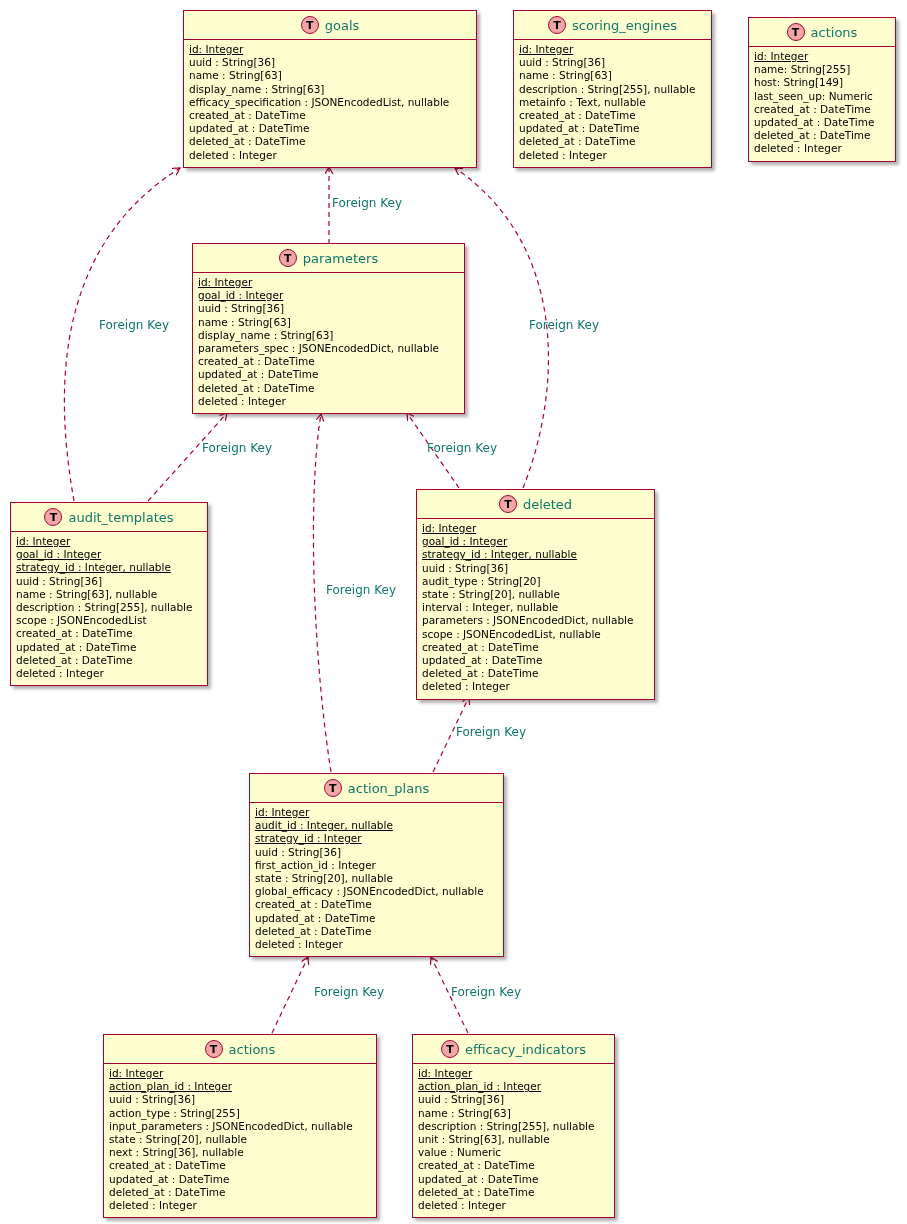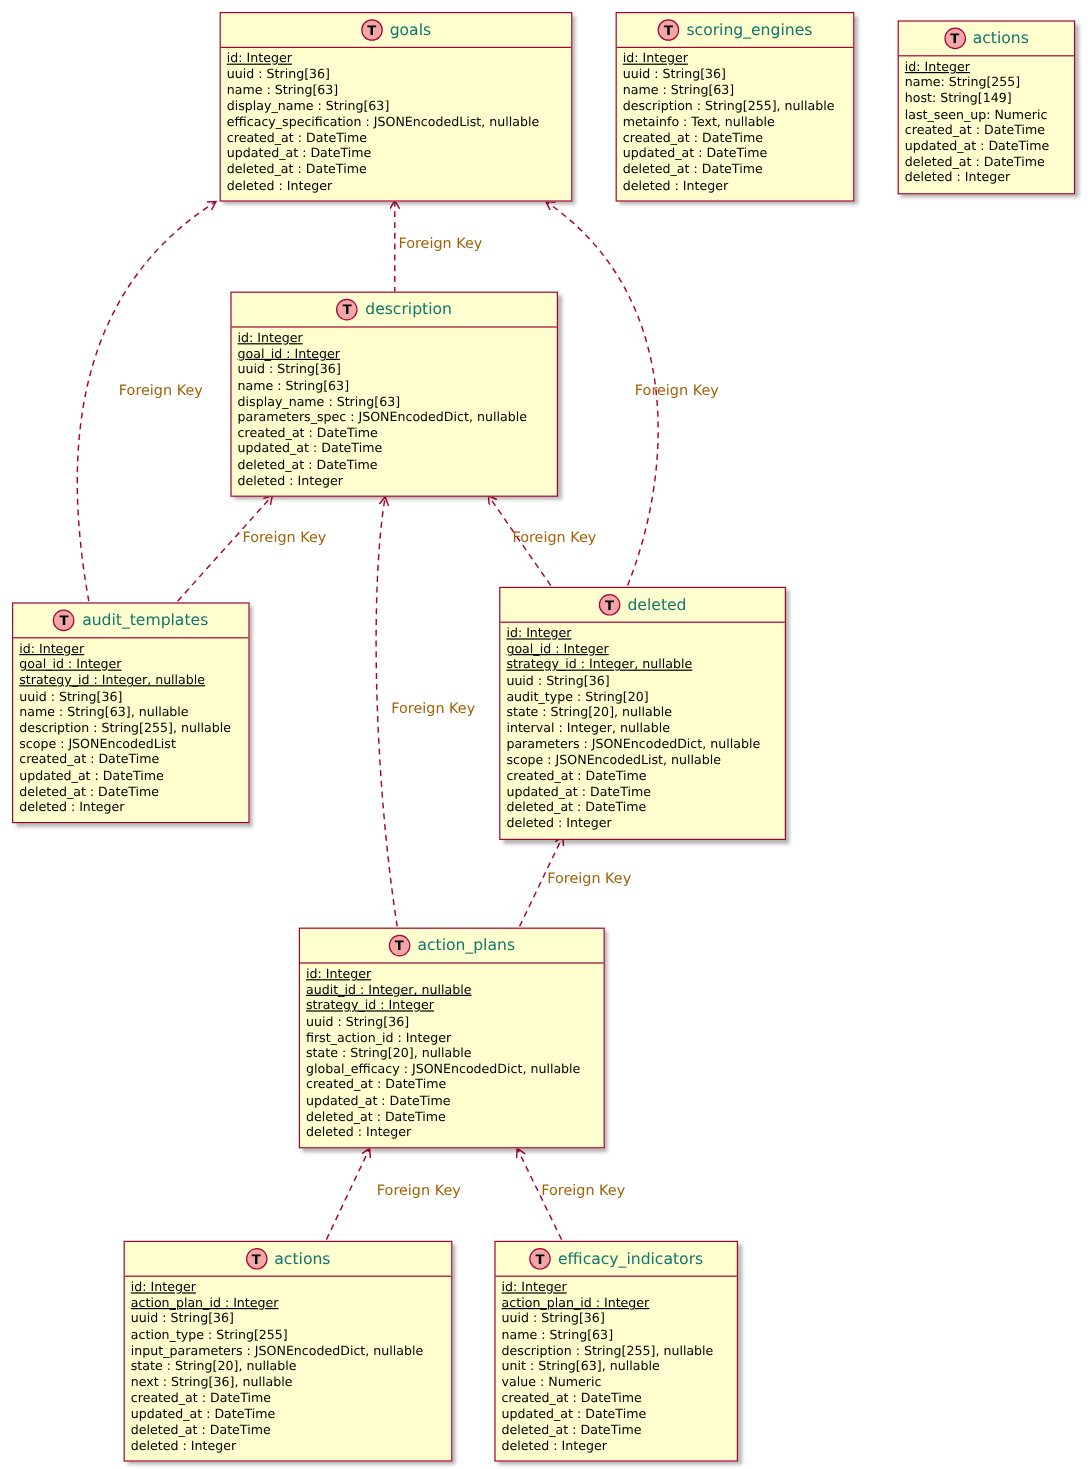--- a/index.html
+++ b/index.html
@@ -29,21 +29,21 @@
     width:18px; height:18px; border-radius:50%;
     background:var(--spot-bg); border:1px solid var(--border);
     display:flex; align-items:center; justify-content:center; flex:0 0 auto;
   }
   .spot-letter{ font-size:11px; font-weight:bold; color:#000; }
   .table-title{ font-size:13px; color:#0f766e; white-space:nowrap; }
   .table-fields{ padding:3px 5px 5px 5px; }
   .field{ font-size:10.5px; line-height:13.2px; color:#000; white-space:nowrap; }
   .field.pk{ text-decoration:underline; }
   .field.fk{ text-decoration:underline; }
-  .fk-label{ position:absolute; font-size:12px; color:#a16207; white-space:nowrap; }
+  .fk-label{ position:absolute; font-size:12px; color:#0f766e; white-space:nowrap; }
 </style>
 </head>
 <body>
 
 <div id="canvas">
   <svg id="arrow-layer" width="907" height="1224" viewBox="0 0 907 1224" xmlns="http://www.w3.org/2000/svg">
     <defs>
       <marker id="arrowhead" markerUnits="userSpaceOnUse" markerWidth="12" markerHeight="12" refX="7" refY="4" orient="auto">
         <path id="arrowhead-path" d="M0,0 L7,4 L0,8"></path>
       </marker>
@@ -112,21 +112,21 @@
         <div class="field">updated_at : DateTime</div>
         <div class="field">deleted_at : DateTime</div>
         <div class="field">deleted : Integer</div>
       </div>
   </div>
     <div class="table" style="left: 192px; top: 243px; width: 273px;">
     <div class="table-header">
       <span class="spot">
           <span class="spot-letter">T</span>
         </span>
-      <span class="table-title">description</span>
+      <span class="table-title">parameters</span>
     </div>
     <div class="table-fields">
         <div class="field pk">id: Integer</div>
         <div class="field fk">goal_id : Integer</div>
         <div class="field">uuid : String[36]</div>
         <div class="field">name : String[63]</div>
         <div class="field">display_name : String[63]</div>
         <div class="field">parameters_spec : JSONEncodedDict, nullable</div>
         <div class="field">created_at : DateTime</div>
         <div class="field">updated_at : DateTime</div>

